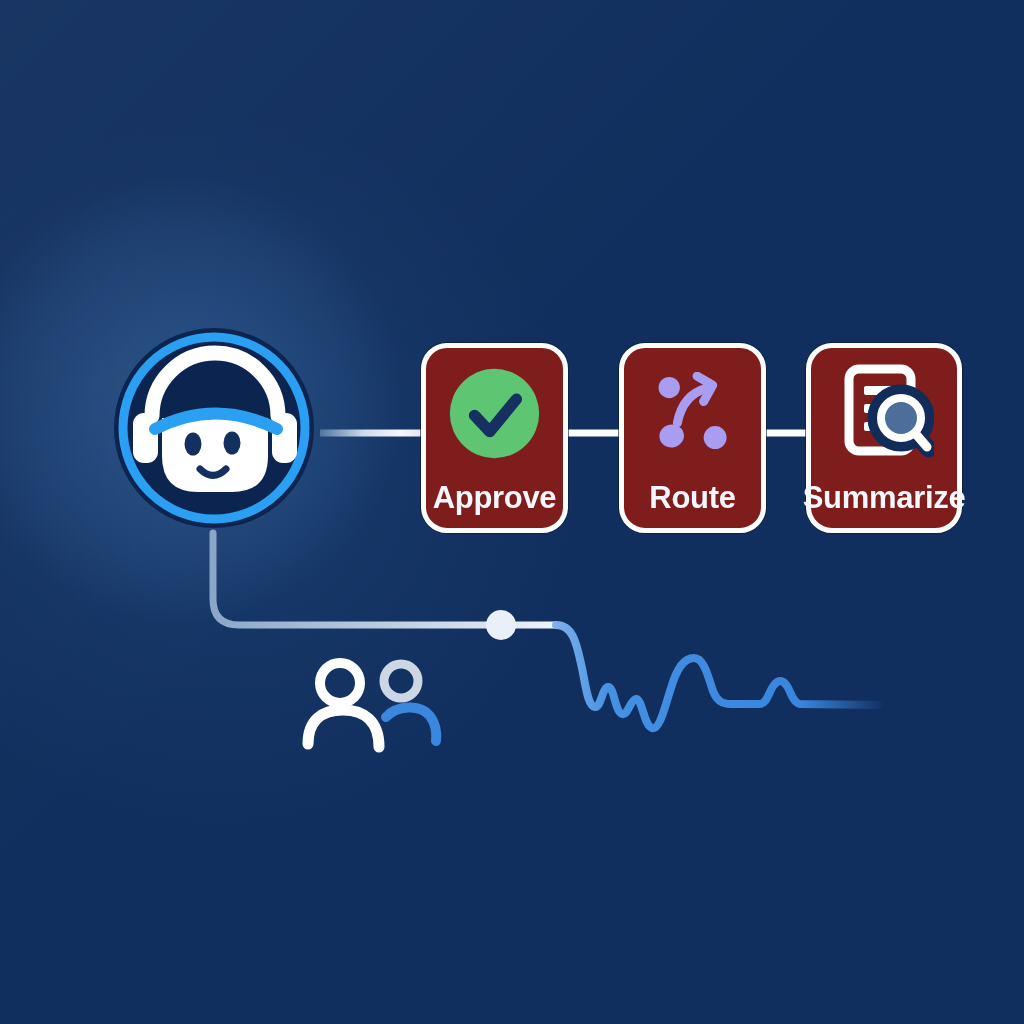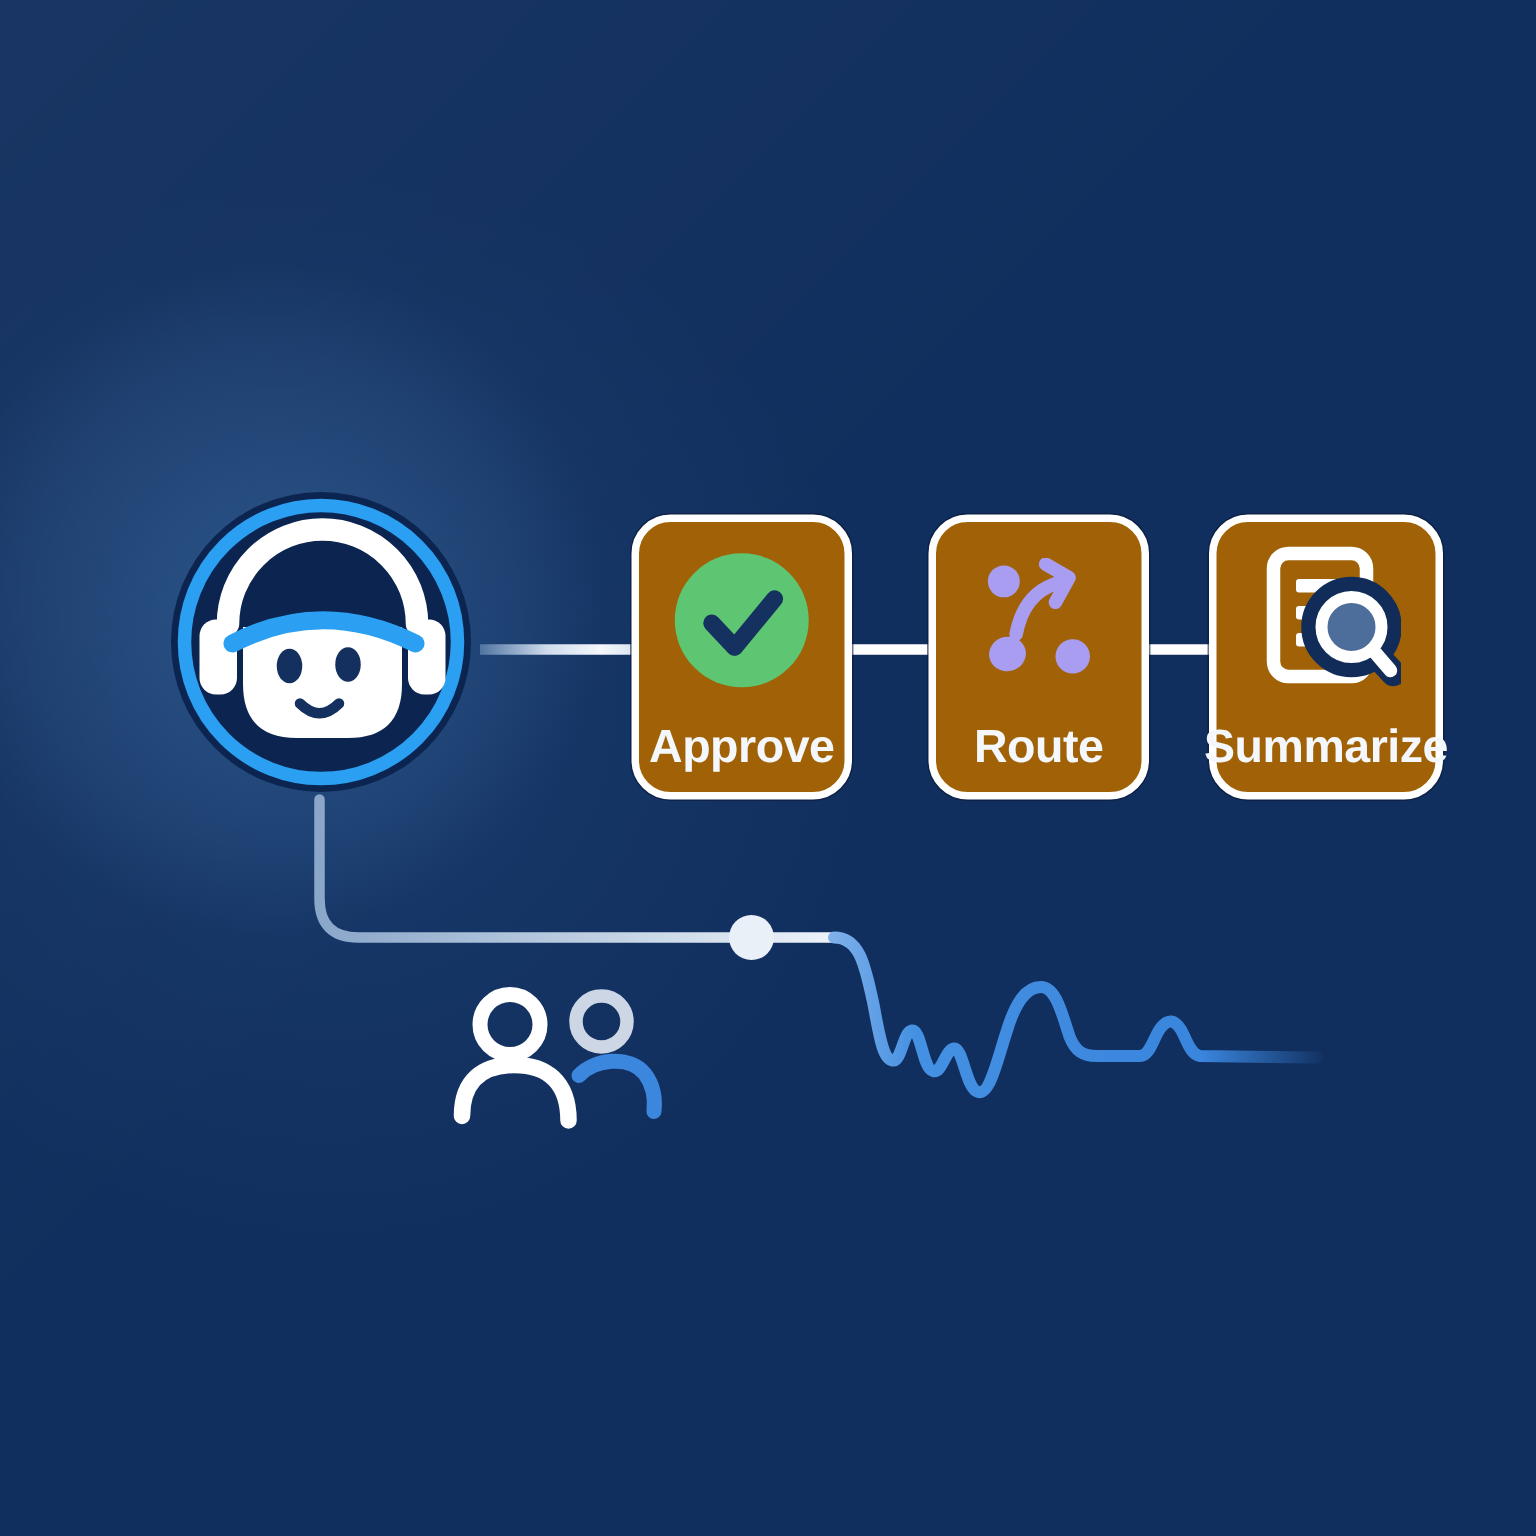--- a/index.html
+++ b/index.html
@@ -12,21 +12,21 @@
     position:absolute;inset:0;
     background:
       radial-gradient(circle 300px at 180px 400px, rgba(120,190,255,0.20), rgba(120,190,255,0.07) 55%, transparent 75%),
       radial-gradient(circle 520px at 220px 470px, rgba(90,160,235,0.10), transparent 70%),
       linear-gradient(135deg, rgba(255,255,255,0.03), transparent 45%);
   }
   svg{display:block;}
   #overlay{position:absolute;left:0;top:0;}
   .card{
     position:absolute;top:343px;height:190px;box-sizing:border-box;
-    background:#a16207;border:5px solid #ffffff;border-radius:26px;
+    background:#7f1d1d;border:5px solid #ffffff;border-radius:26px;
     display:flex;flex-direction:column;align-items:center;
     padding-top:16px;padding-bottom:13px;
     box-shadow:0 0 0 1px rgba(10,25,55,.6);
     z-index:3;cursor:pointer;
   }
   #card-approve{left:421px;width:147px;}
   #card-route{left:619px;width:147px;}
   #card-summarize{left:806px;width:156px;}
   .icon-box{height:98px;display:flex;align-items:center;justify-content:center;}
   .card-label{

